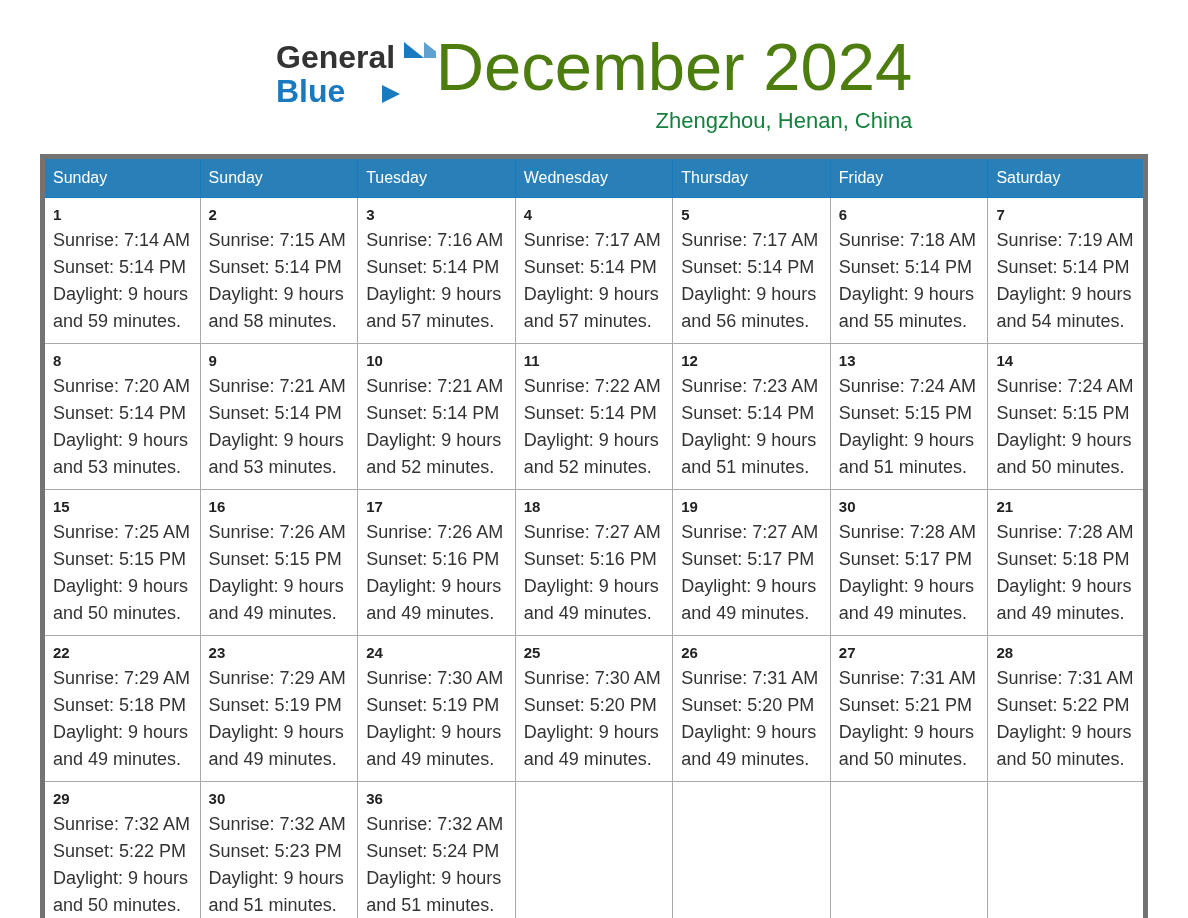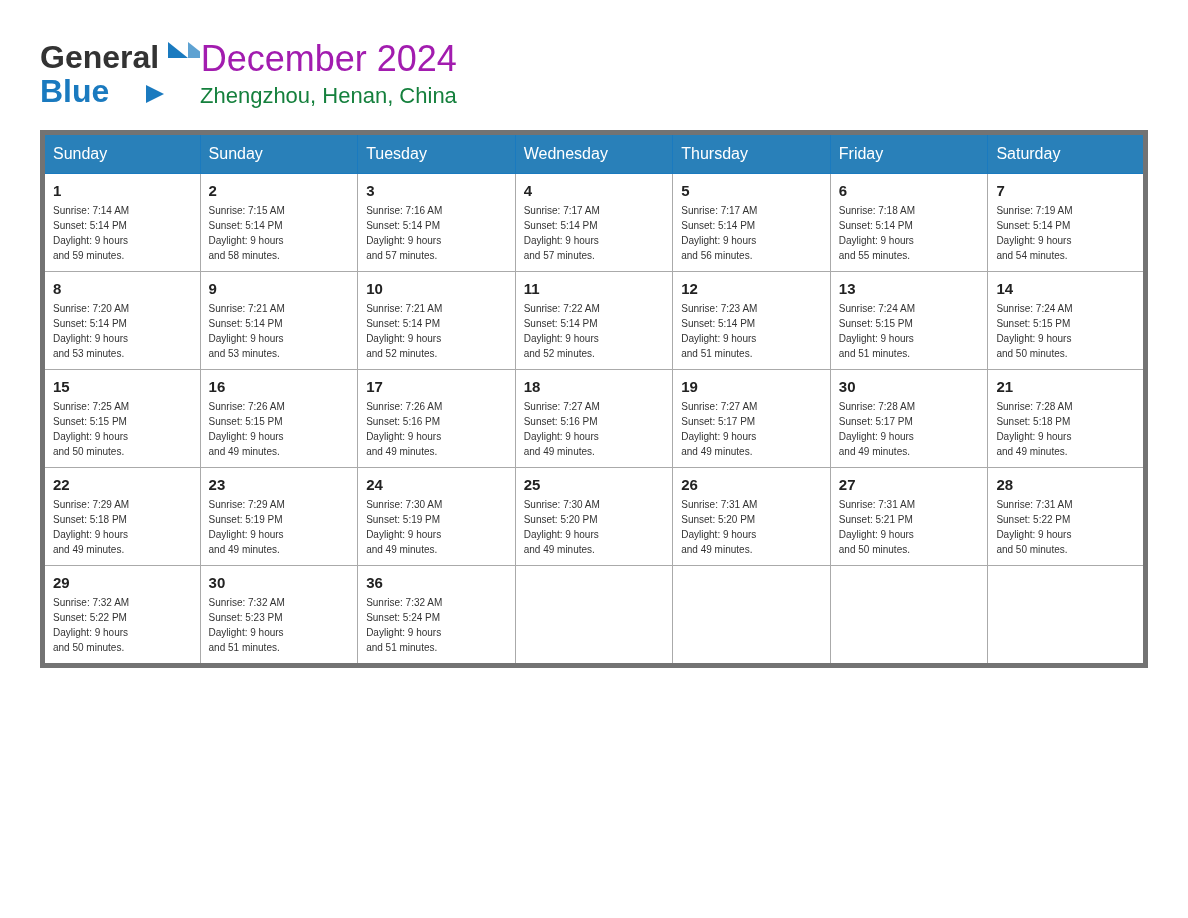--- a/index.html
+++ b/index.html
@@ -5,38 +5,37 @@
     * { box-sizing: border-box; margin: 0; padding: 0; }
     body {
       font-family: Arial, sans-serif;
       background: #fff;
       padding: 30px 40px;
       width: 1188px;
       min-height: 918px;
     }
     .header {
       display: flex;
-      justify-content: flex-start;
+      justify-content: center;
       align-items: flex-start;
       margin-bottom: 20px;
     }
     .logo {
       display: flex;
       flex-direction: column;
       align-items: flex-start;
     }
     .title-section {
       text-align: right;
     }
     .month-title {
-      font-size: 36px;
+      font-size: 67px;
       font-weight: 300;
-      color: #a21caf;
+      color: #4d7c0f;
       line-height: 1.1;
-      margin-top: 9px;
     }
     .location {
       font-size: 22px;
       color: #15803d;
       margin-top: 4px;
     }
     .calendar {
       width: 100%;
       border-collapse: collapse;
       border: 5px solid #737373;
@@ -60,21 +59,21 @@
       min-height: 100px;
     }
     .day-num {
       font-size: 15px;
       font-weight: bold;
       color: #222;
       margin-bottom: 4px;
       display: block;
     }
     .day-info {
-      font-size: 10px;
+      font-size: 18px;
       line-height: 1.5;
       color: #333;
     }
     .empty-cell {
       background: #fff;
     }
     .logo-svg {
       display: block;
     }
   </style>

